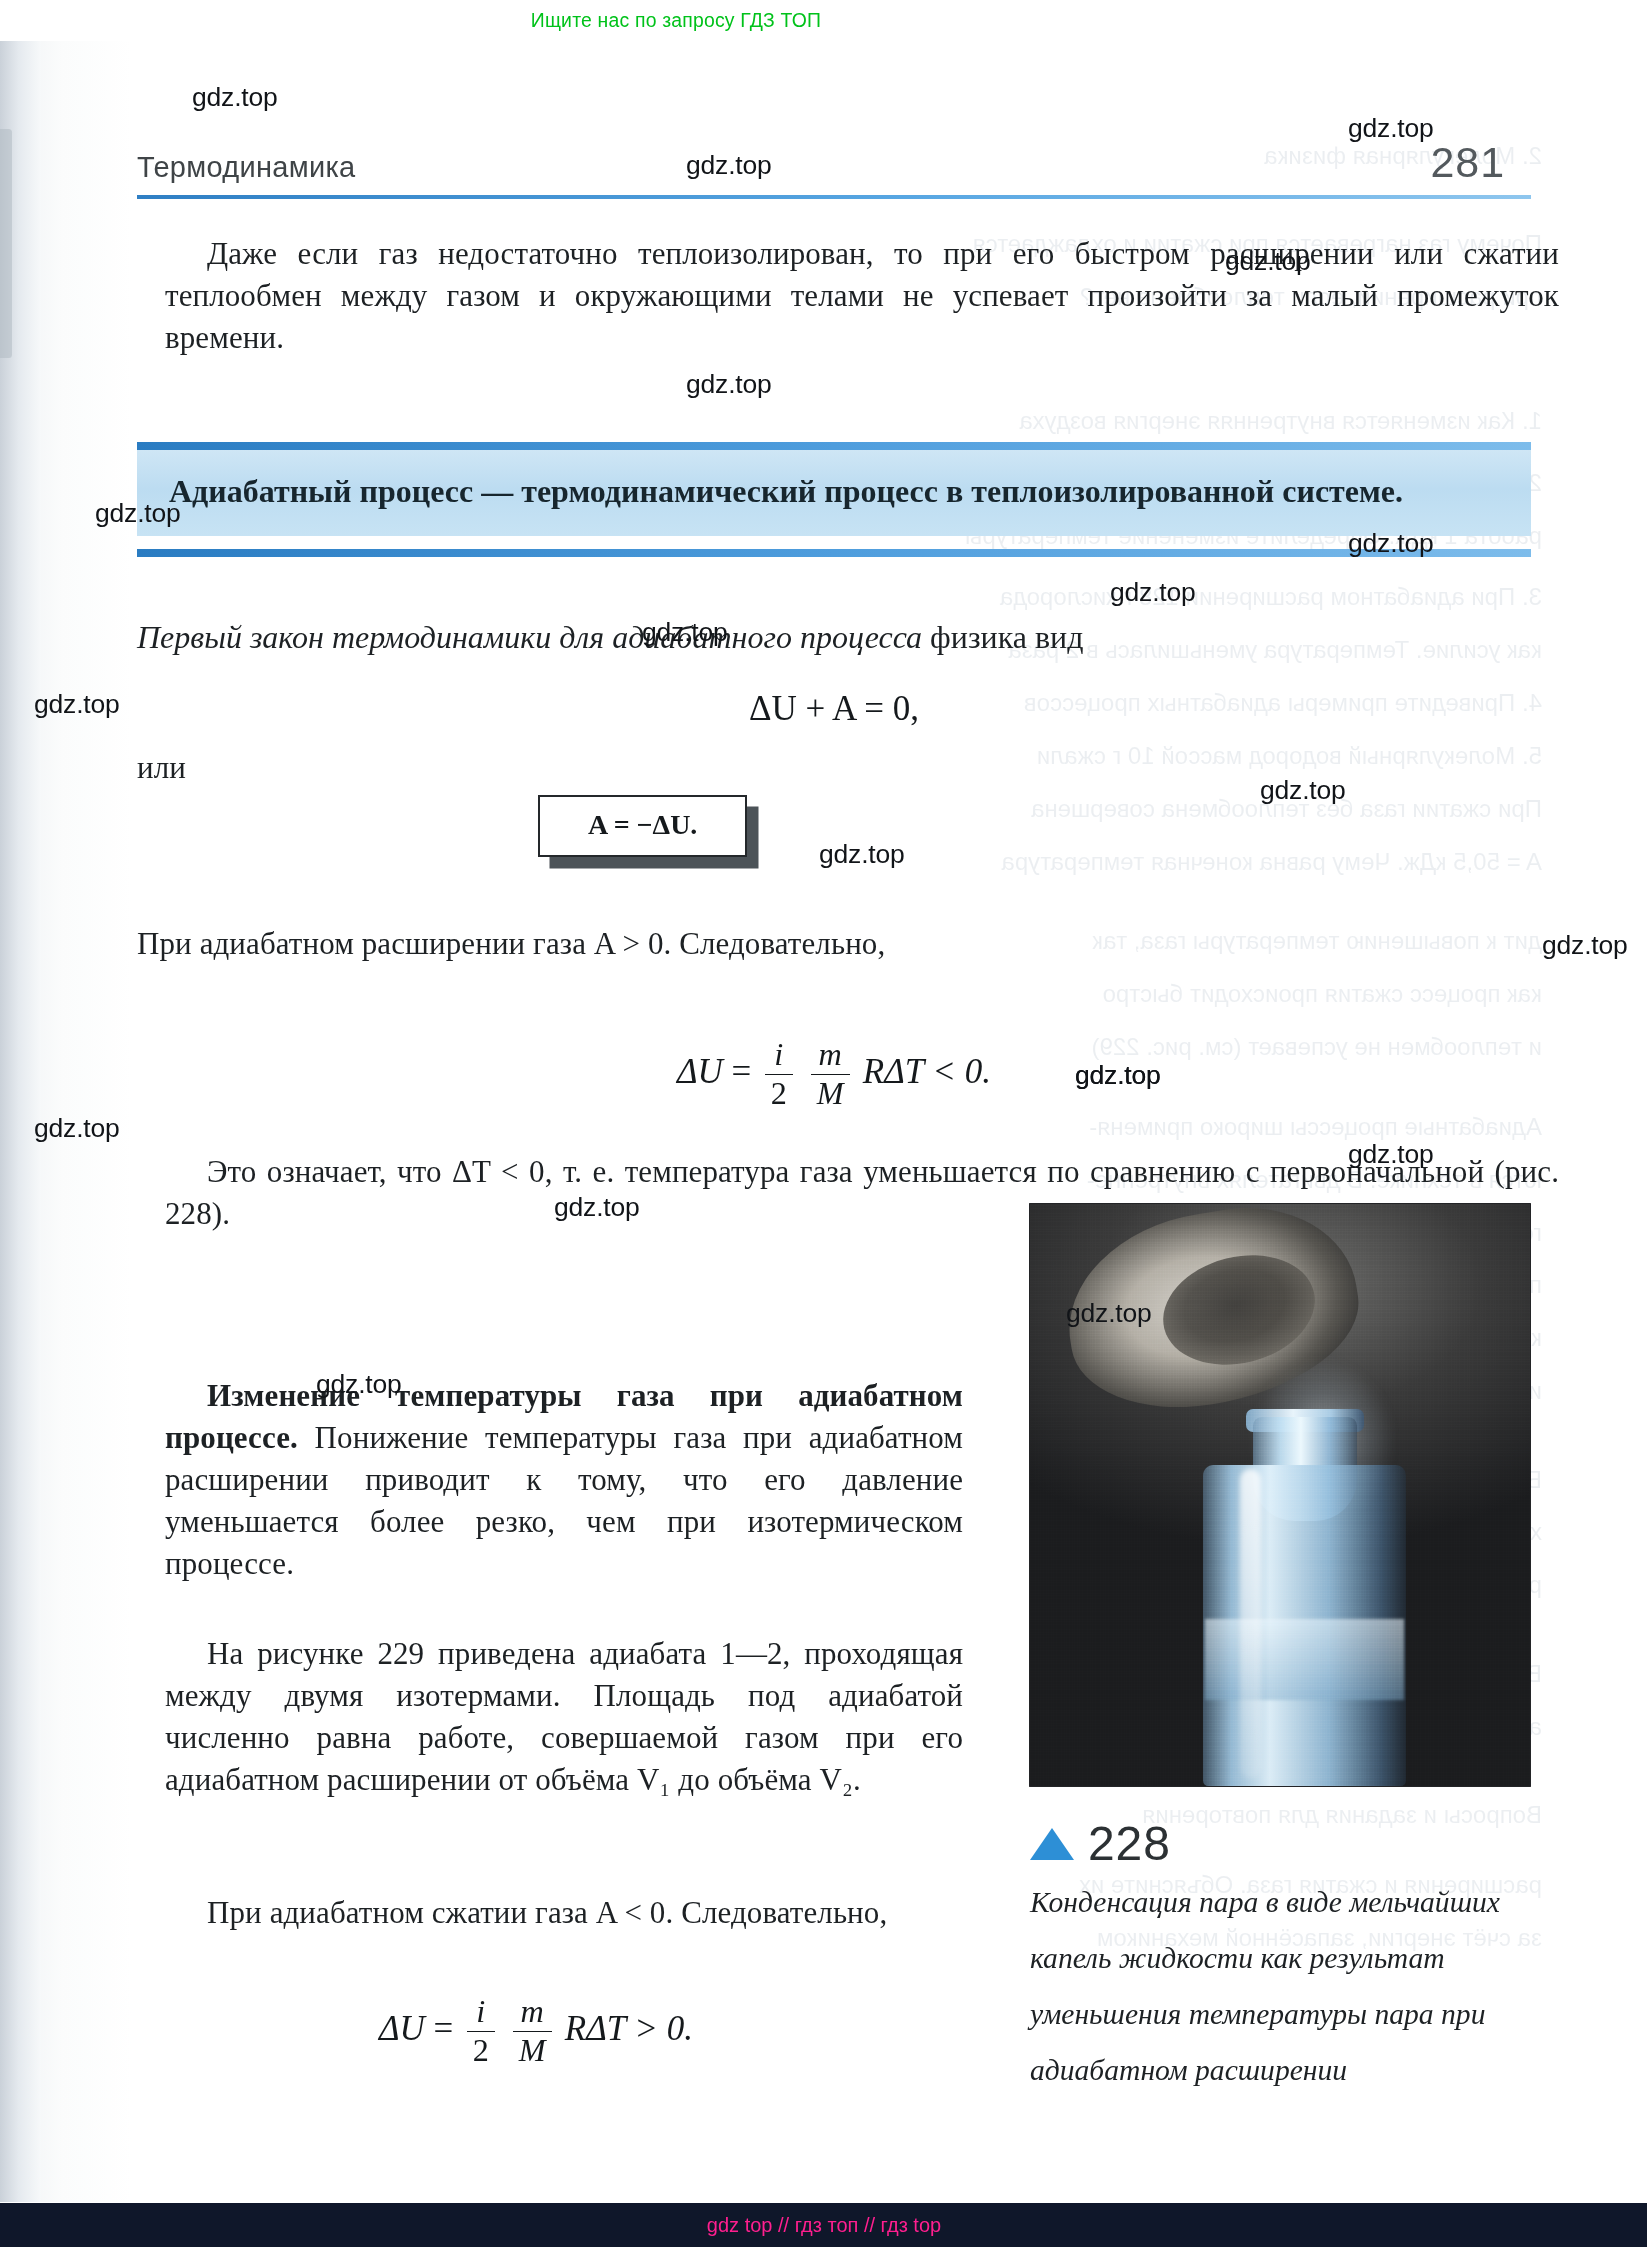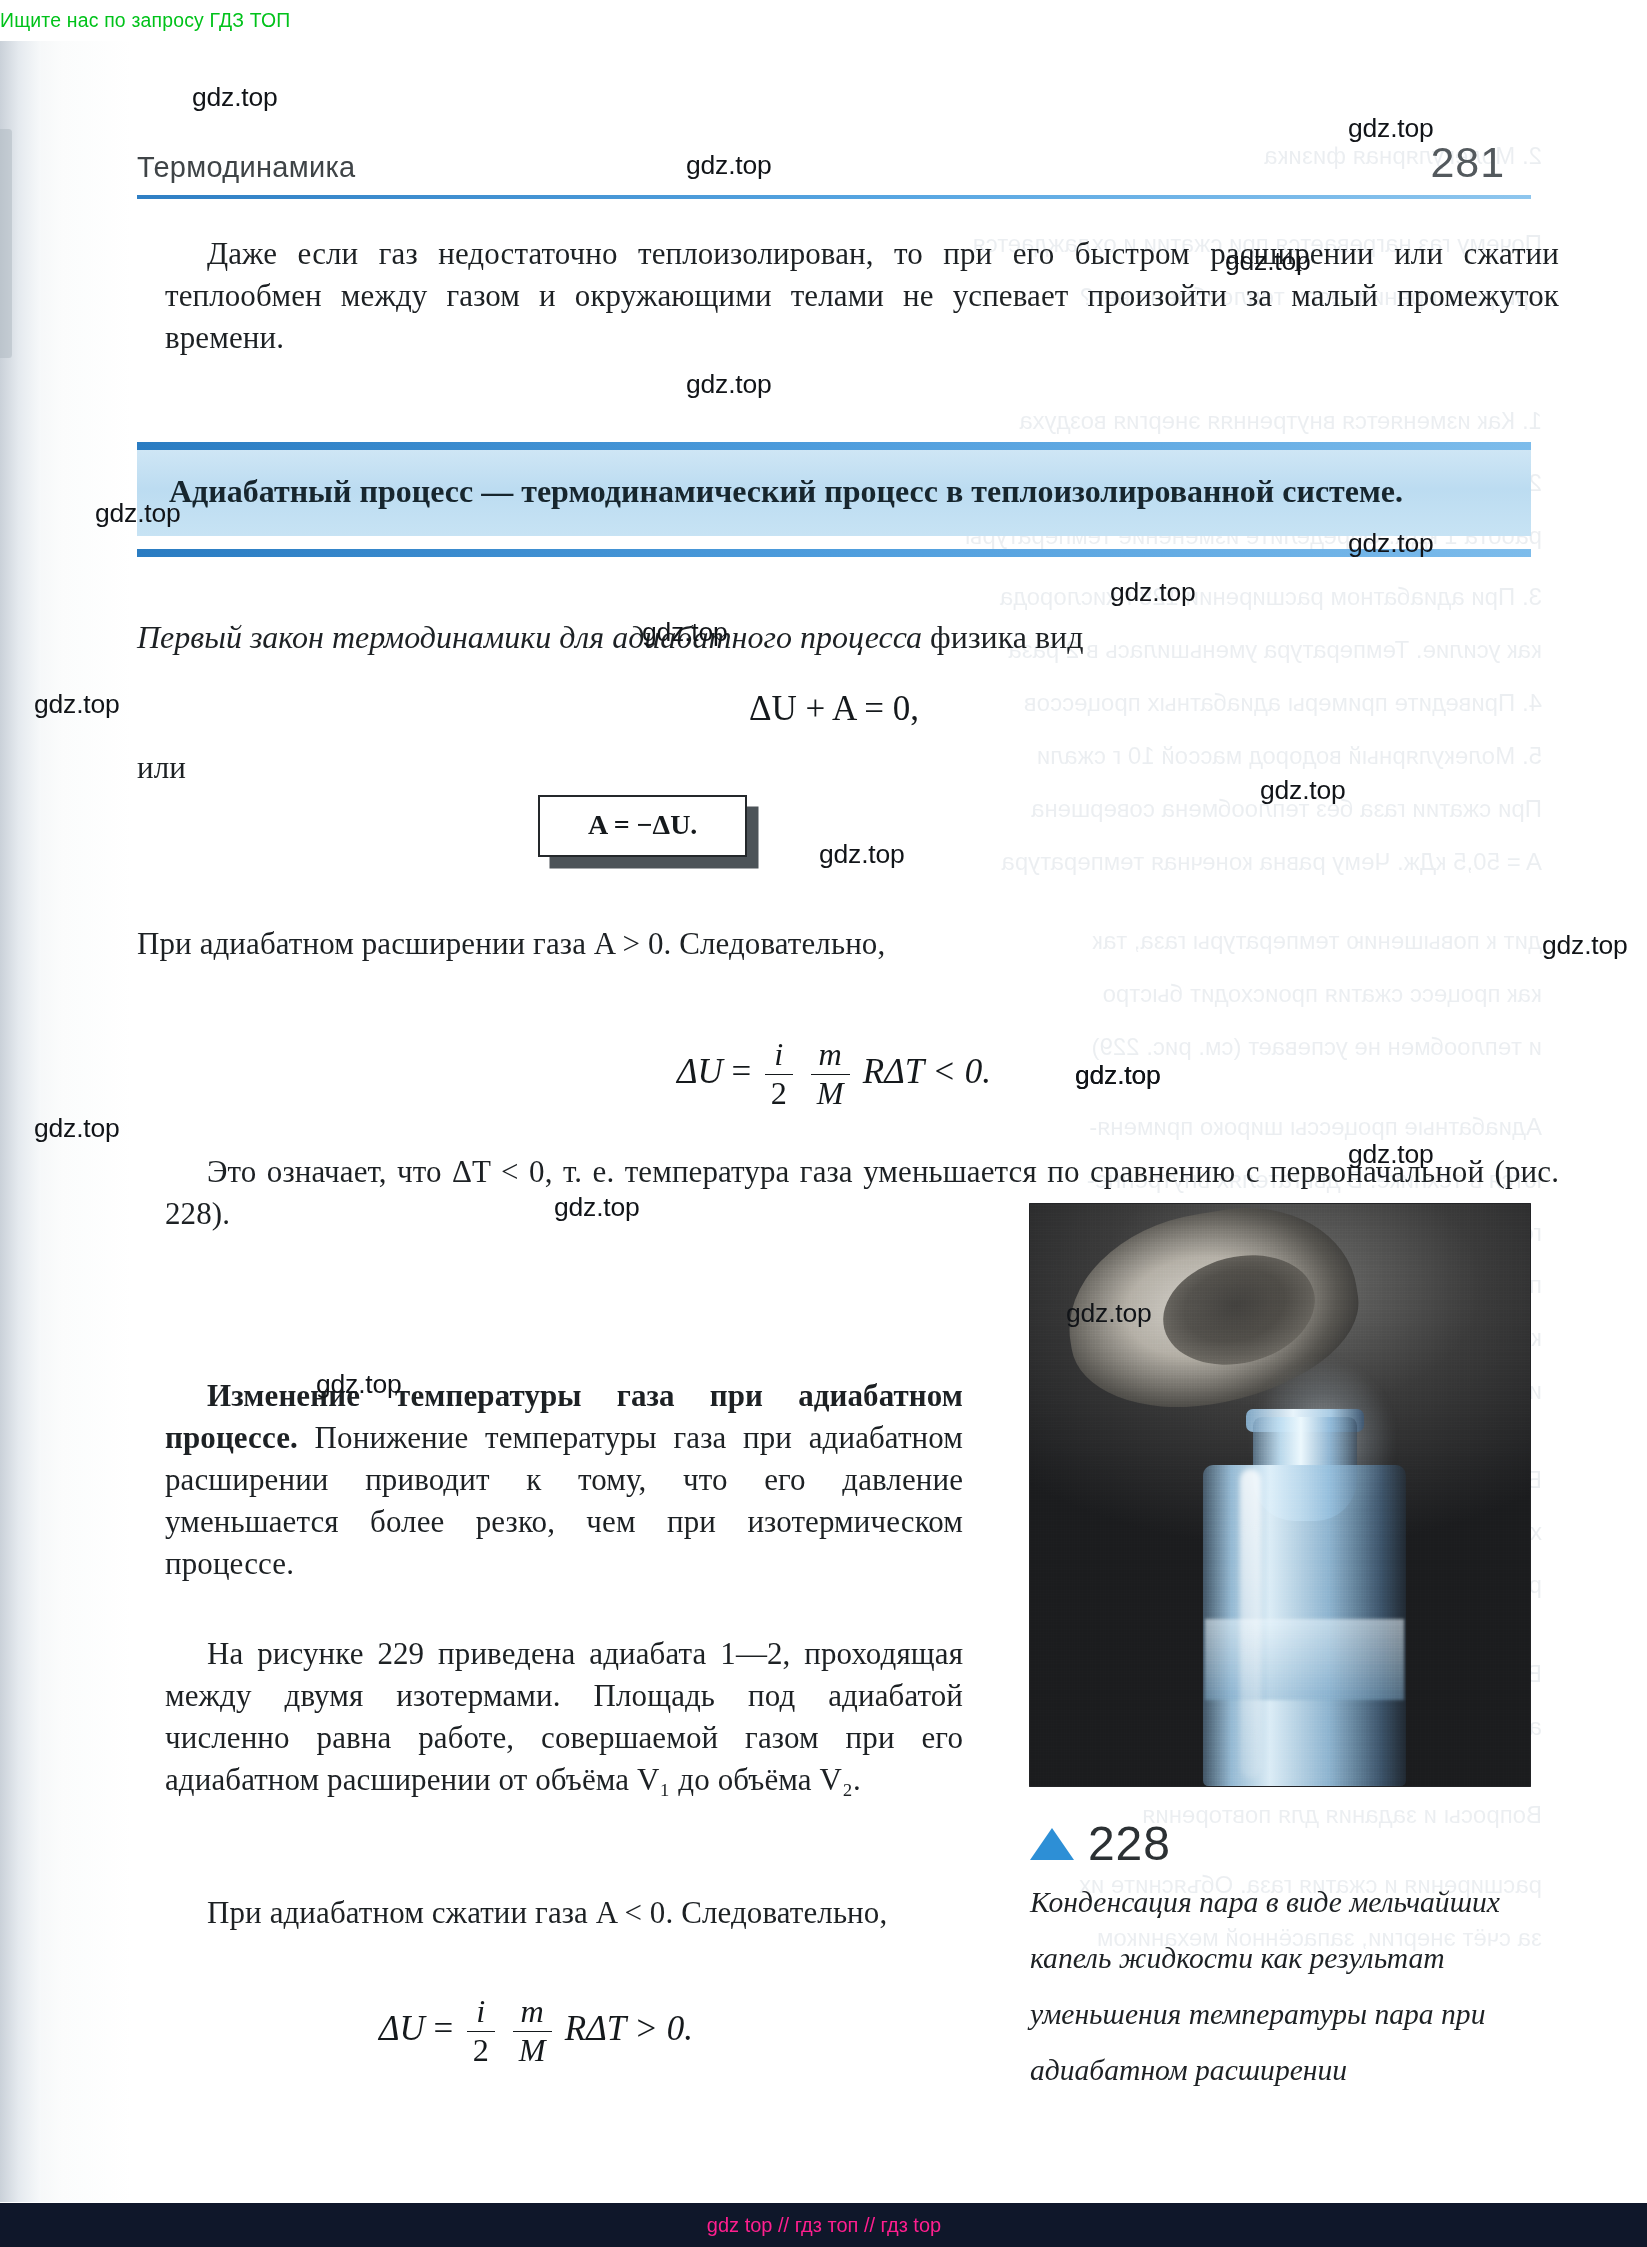--- a/index.html
+++ b/index.html
@@ -8,21 +8,21 @@
     background:#ffffff;
     font-family:"Liberation Serif", serif;
     overflow:hidden;
     position:relative;
   }
 
   
   .topbar{
     position:absolute;left:0;top:0;width:1352px;height:41px;
     background:#ffffff;
-    display:flex;align-items:center;justify-content:flex-start;
+    display:flex;align-items:center;justify-content:center;
   }
   .topbar-text{
     color:#00c21a;
     font-family:"Liberation Sans", sans-serif;
     font-size:19.4px;
     font-weight:400;
     letter-spacing:0.2px;
     white-space:nowrap;
   }
 

